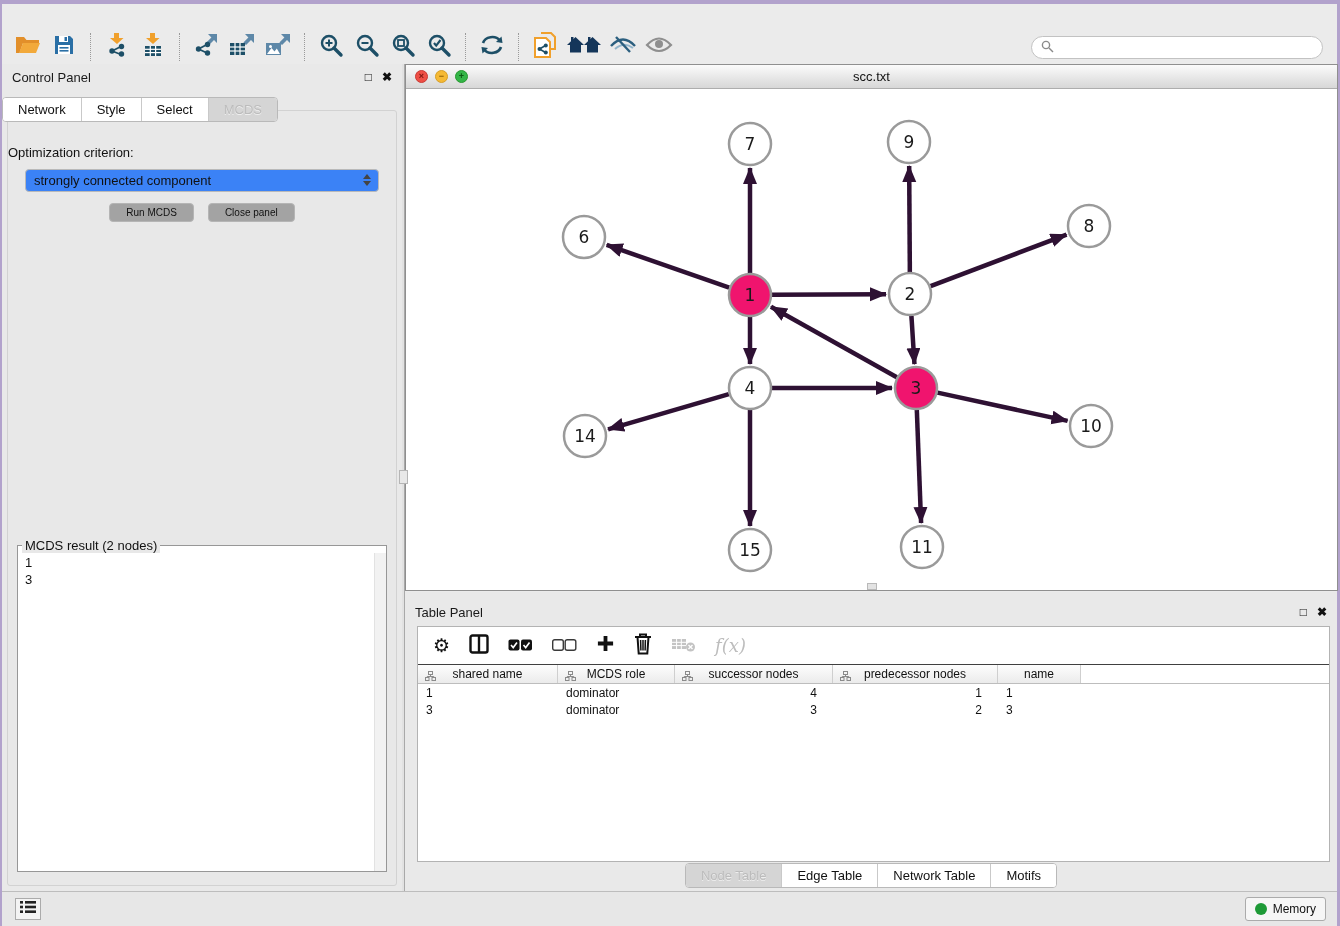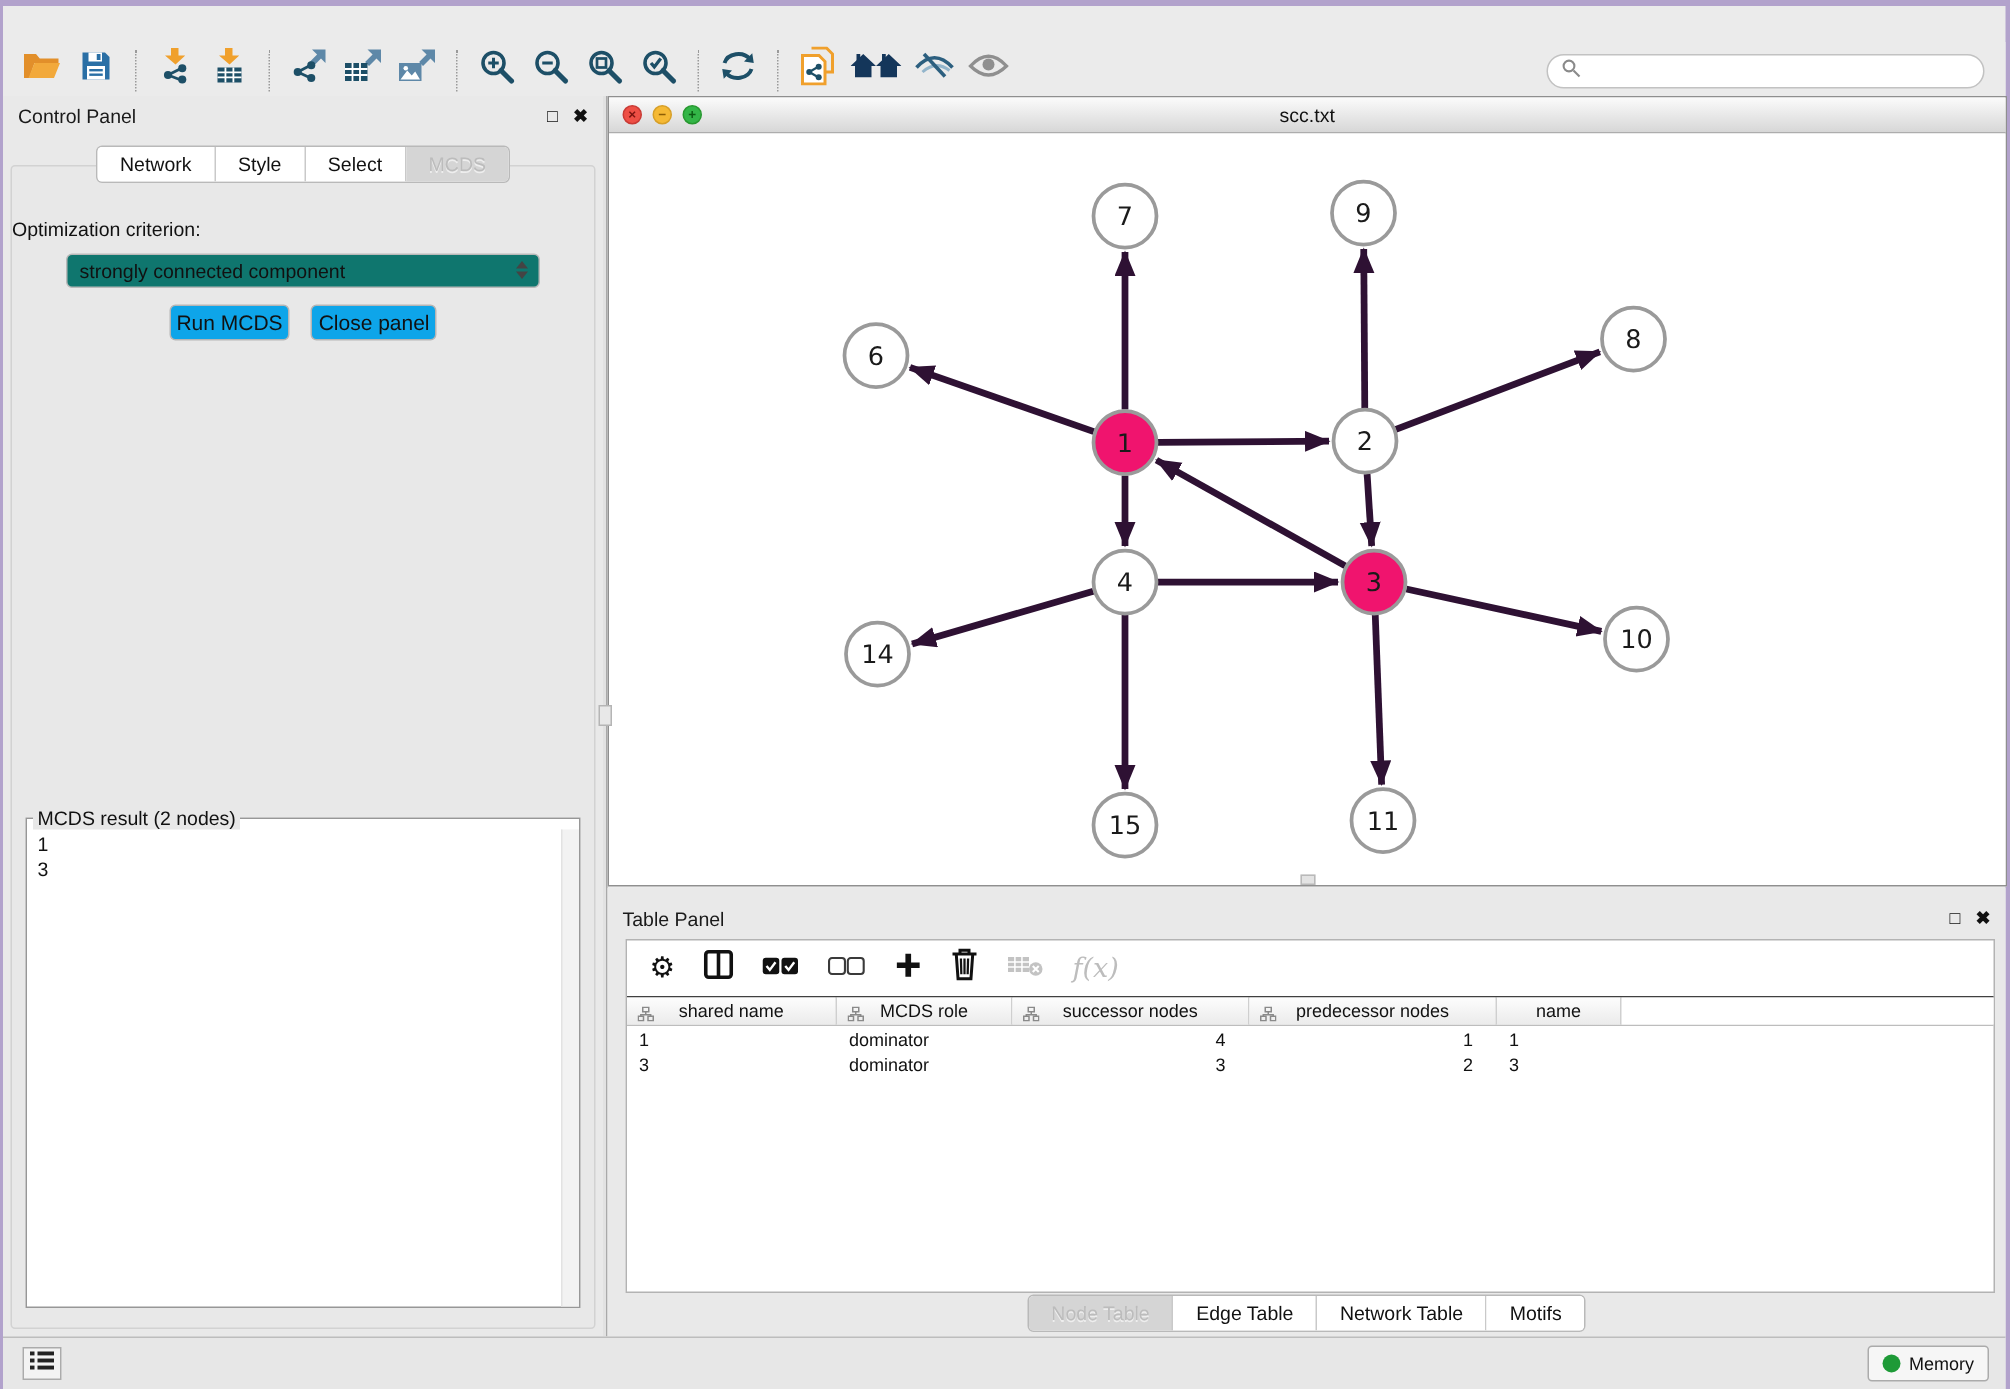--- a/index.html
+++ b/index.html
@@ -31,35 +31,35 @@
 
   
   .panel-head { position:absolute; left:0; right:0; top:2px; height:22px;
     display:flex; align-items:center; padding:0 10px; font-size:13px; color:#1a1a1a; }
   .panel-head .spacer { flex:1; }
   .mini-float { font-size:12px; color:#111; font-weight:bold; margin-right:10px; cursor:default; }
   .mini-close { font-size:12px; color:#111; font-weight:bold; cursor:default; }
 
   
   .cp { position:absolute; left:0; top:60px; width:400px; height:827px; background:#e9e9e9; }
-  .cp-tabs { position:absolute; top:33px; left:0; right:0; display:flex; justify-content:center; z-index:2; }
+  .cp-tabs { position:absolute; top:33px; left:0; right:0; display:flex; z-index:2; }
   .tabgroup { display:inline-flex; background:#fff; border:1px solid #b9b9b9; border-radius:4px; overflow:hidden; font-size:13px; }
   .tab { padding:4px 15px; border-right:1px solid #c9c9c9; background:#fff; color:#111; white-space:nowrap; }
   .tab:last-child { border-right:none; }
   .tab.disabled-active { background:#d5d5d5; color:#bcbcbc; text-shadow:0 1px 0 #eee; }
   .cp-content { position:absolute; top:46px; left:5px; right:5px; bottom:5px;
     border:1px solid #d2d2d2; border-radius:3px; background:#e8e8e8; }
   .opt-label { text-align:left; margin-top:34px; font-size:13px; color:#111; }
-  .select { margin:9px auto 0; width:316px; height:23px; background:#0f766e; border:1px solid #b9b9b9;
+  .select { margin:9px auto 0; width:354px; height:23px; background:#3b82f6; border:1px solid #b9b9b9;
     border-radius:4px; display:flex; align-items:center; padding:0 8px; font-size:13px; color:#111; position:relative; }
   .stepper { position:absolute; right:7px; top:4px; display:flex; flex-direction:column; gap:2px; align-items:center; }
   .tri-up { width:0; height:0; border-left:4px solid transparent; border-right:4px solid transparent; border-bottom:5px solid #444; }
   .tri-down { width:0; height:0; border-left:4px solid transparent; border-right:4px solid transparent; border-top:5px solid #444; }
   .btn-row { display:flex; justify-content:center; gap:14px; margin-top:11px; }
-  .btn { background:#0ea5e9; border:1px solid #b5b5b5; border-radius:4px; padding:3px 4px; font-size:14px; color:#111; }
+  .btn { background:#a3a3a3; border:1px solid #b5b5b5; border-radius:4px; padding:3px 16px; font-size:10px; color:#111; }
   fieldset.result { position:absolute; left:9px; right:9px; top:427px; bottom:13px;
     border:1px solid #979797; background:#fff; margin:0; padding:0; }
   fieldset.result legend { font-size:13px; color:#111; margin-left:4px; padding:0 3px; background:#e8e8e8; }
   .result-lines { font-size:13px; color:#111; padding:1px 7px; line-height:17px; }
   .result-scroll { position:absolute; top:0; right:0; width:12px; bottom:0; background:#f2f2f2; border-left:1px solid #e2e2e2; }
 
   
   .vdivider { position:absolute; left:400px; top:60px; width:3px; bottom:35px; background:#e2e2e2; border-right:1px solid #a9a9a9; }
   .vgrip { position:absolute; left:397px; top:466px; width:9px; height:14px; background:#e8e8e8; border:1px solid #b5b5b5; z-index:3; }
 

